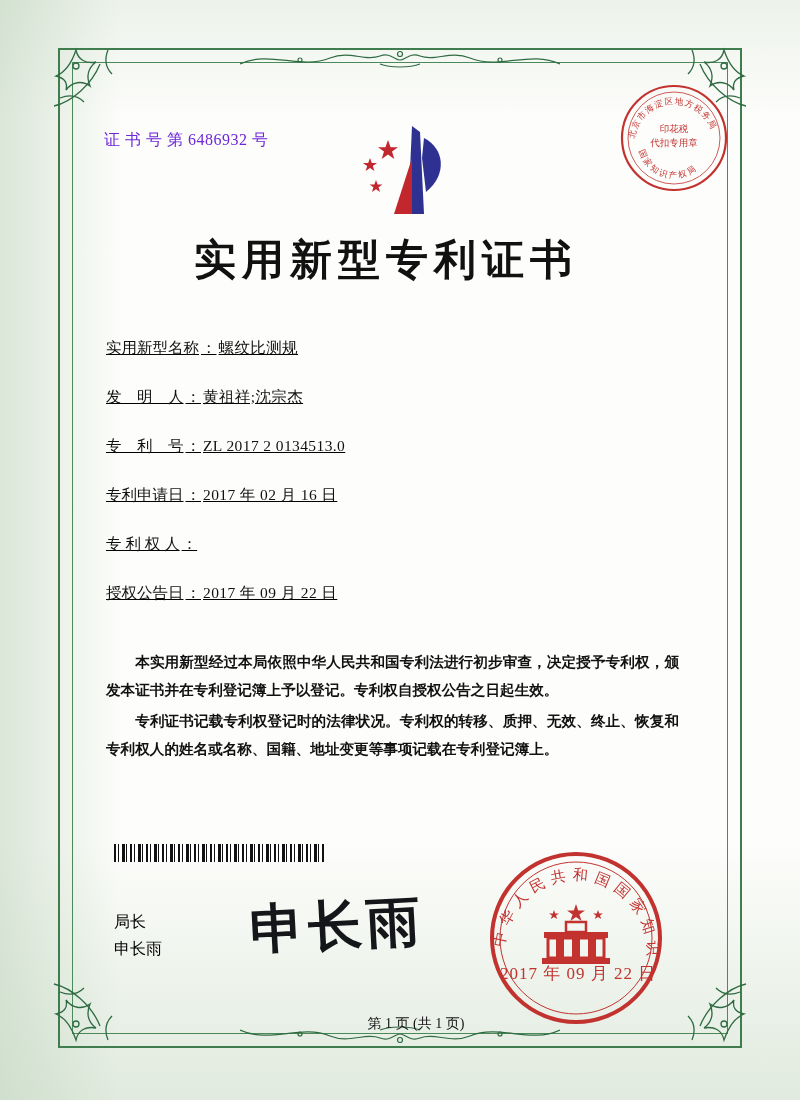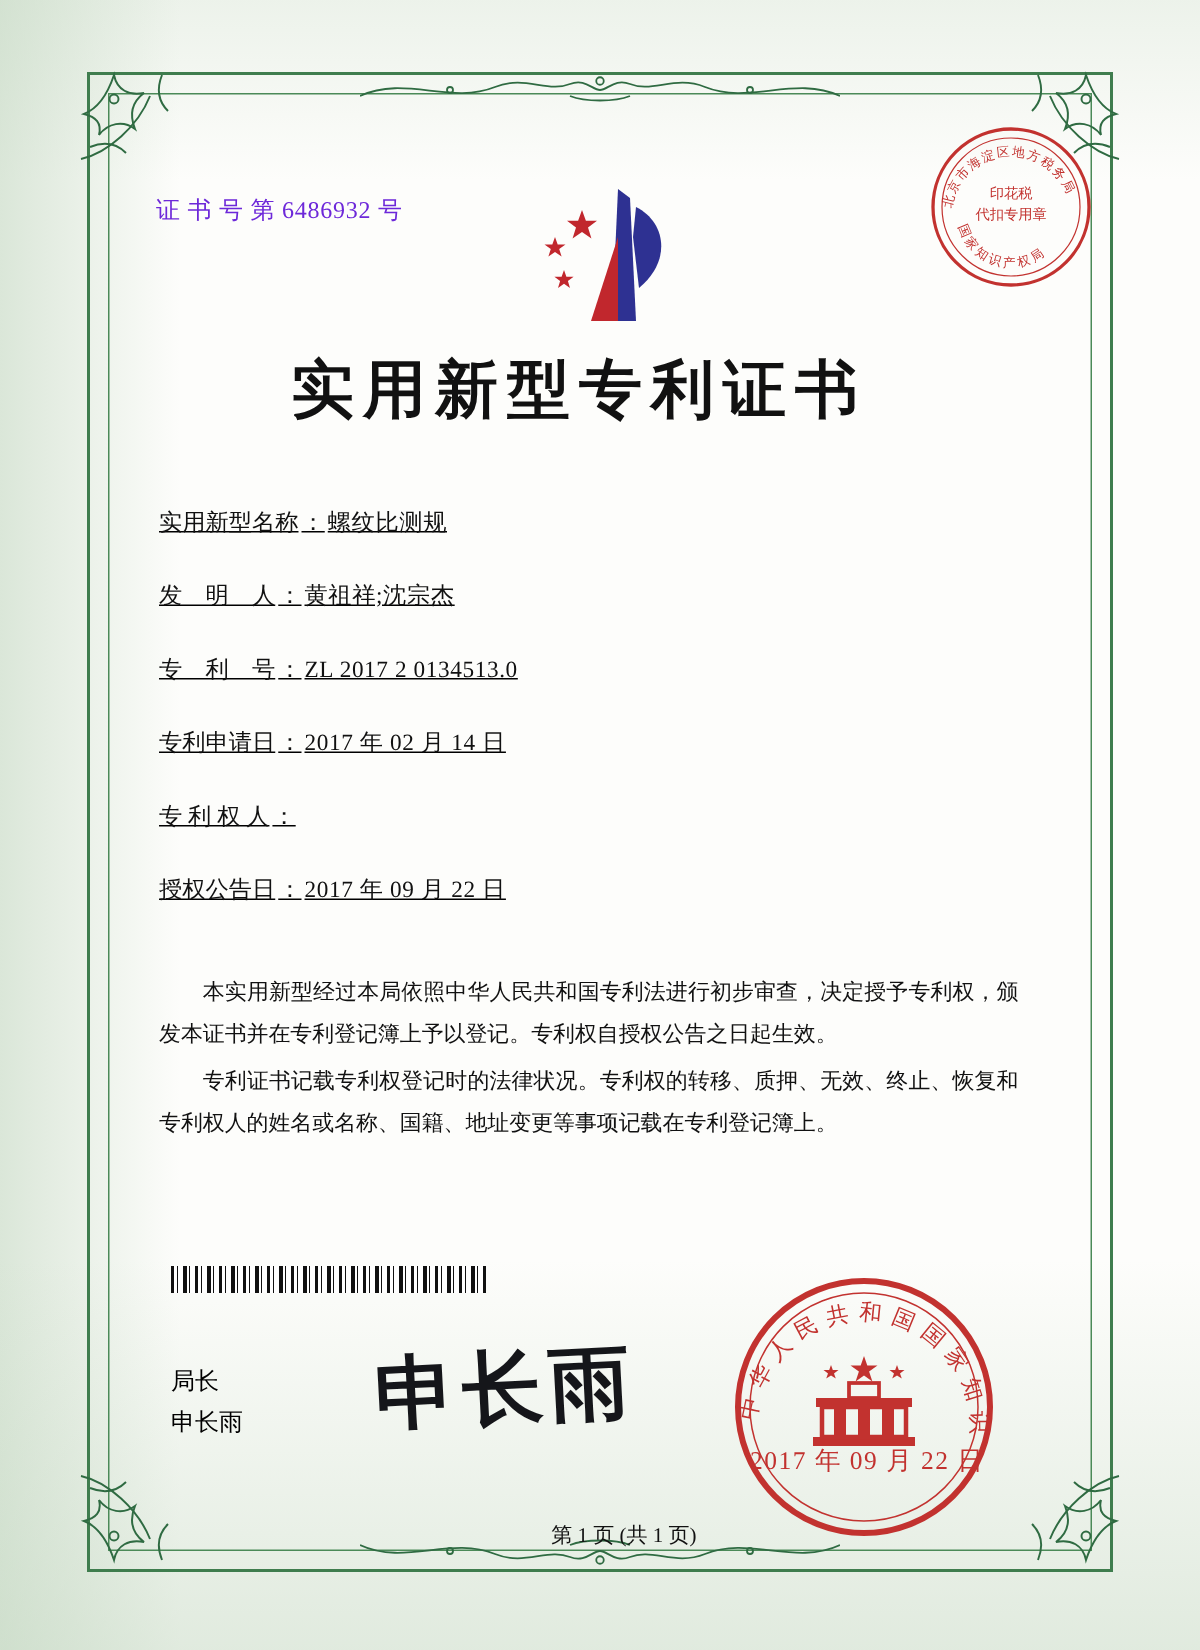--- a/index.html
+++ b/index.html
@@ -146,20 +146,21 @@
     left: 106px; top: 648px;
     width: 590px;
     font-size: 14.6px;
     line-height: 1.95;
     color: #111;
     text-align: justify;
   }
   .paragraphs p {
     margin: 0 17px 2px 0;
     text-indent: 2em;
+    font-weight: bold;
   }
 
   .barcode {
     position: absolute;
     left: 114px; top: 844px;
     width: 210px; height: 18px;
     background:
       repeating-linear-gradient(to right,
         #111 0px, #111 2px, #fff 2px, #fff 4px,
         #111 4px, #111 5px, #fff 5px, #fff 8px,
@@ -326,21 +327,21 @@
       <span class="field-value">黄祖祥;沈宗杰</span>
     </div>
     <div class="field-row">
       <span class="field-label">专　利　号</span>
       <span class="field-sep">：</span>
       <span class="field-value">ZL 2017 2 0134513.0</span>
     </div>
     <div class="field-row">
       <span class="field-label">专利申请日</span>
       <span class="field-sep">：</span>
-      <span class="field-value">2017 年 02 月 14 日</span>
+      <span class="field-value">2017 年 02 月 16 日</span>
     </div>
     <div class="field-row">
       <span class="field-label">专 利 权 人</span>
       <span class="field-sep">：</span>
     </div>
     <div class="field-row">
       <span class="field-label">授权公告日</span>
       <span class="field-sep">：</span>
       <span class="field-value">2017 年 09 月 22 日</span>
     </div>

